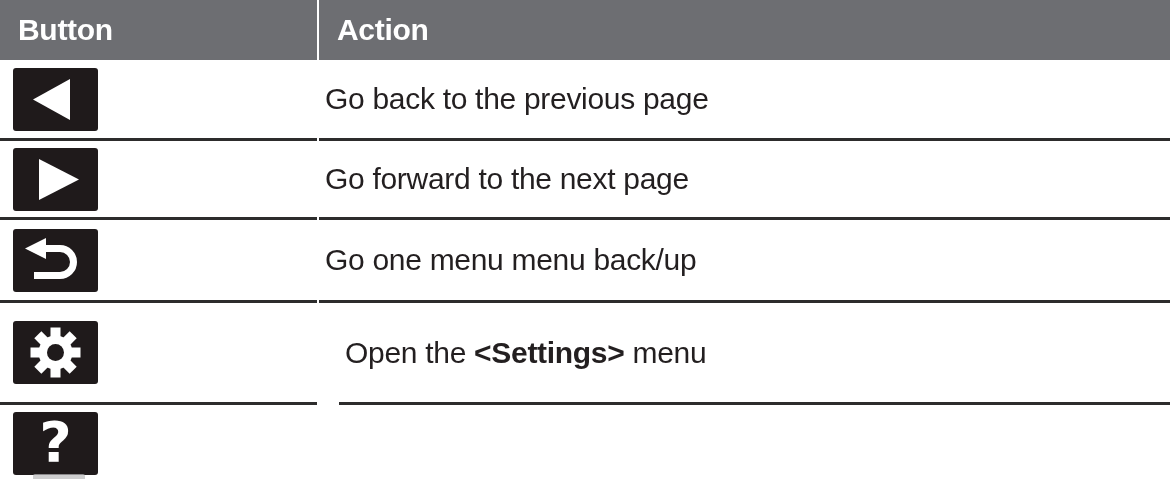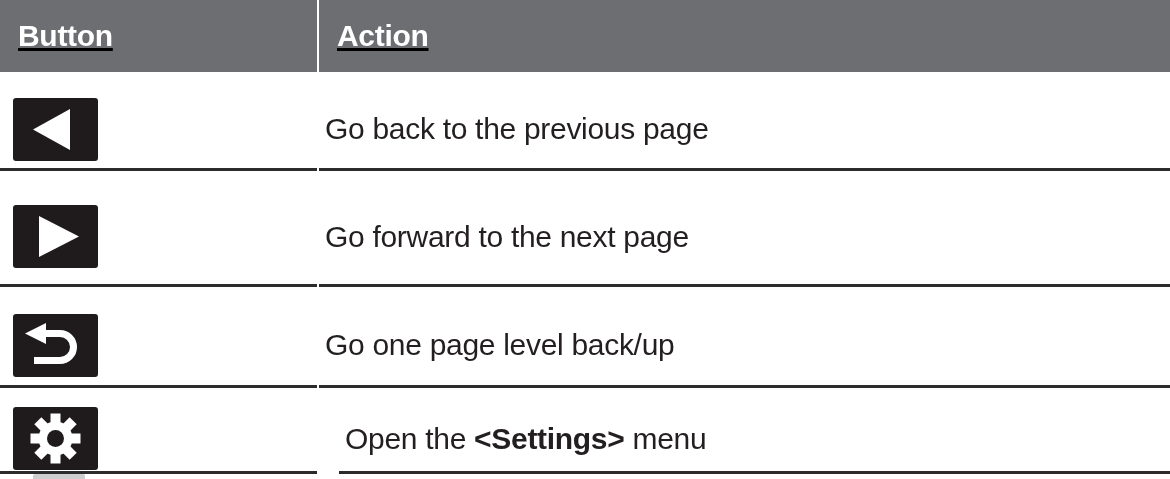--- a/index.html
+++ b/index.html
@@ -1,34 +1,34 @@
 <!DOCTYPE html>
 <html><head>
 <meta charset="utf-8">
 <style>
   html,body{margin:0;padding:0;background:#ffffff;}
   .page{
     width:1170px;height:479px;position:relative;overflow:hidden;
     background:#ffffff;font-family:"Liberation Sans",sans-serif;
   }
   
-  .hrow{display:flex;height:72px;text-decoration:underline;}
+  .hrow{display:flex;height:60px;}
   .hcell{
     background:#6d6e72;color:#ffffff;font-weight:bold;font-size:30px;
     display:flex;align-items:center;box-sizing:border-box;letter-spacing:-0.3px;
   }
   .hcell.btncol{width:317px;padding-left:18px;}
   .colgap{width:2px;background:#ffffff;flex:0 0 2px;}
   .hcell.actcol{flex:1;padding-left:18px;}
   
-  .trow{display:flex;margin-top:18px;}
+  .trow{display:flex;}
   .trow.r1{height:81px;}
-  .trow.r2{height:98px;}
+  .trow.r2{height:79px;}
   .trow.r3{height:83px;}
-  .trow.r4{height:68px;gap:10px;}
+  .trow.r4{height:102px;gap:10px;}
   .trow.r5{height:80px;}
   .cell{
     border-bottom:3px solid #2d2c2c;box-sizing:border-box;
     display:flex;align-items:center;
   }
   .cell.btncol{width:317px;padding-left:13px;}
   .cell.actcol{
     flex:1;padding-left:6px;font-size:30px;color:#231f20;letter-spacing:-0.3px;
   }
   .cell.actcol .b{font-weight:bold;}
@@ -95,21 +95,21 @@
     <div class="cell btncol">
       <div class="iconbox">
         <svg width="85" height="63" viewBox="0 0 85 63">
           <path d="M 21 46.5 H 47 A 13.5 13.5 0 0 0 47 19.5 H 31" stroke="#ffffff" stroke-width="7" fill="none"></path>
           <polygon points="33,9 33,30 12,19.5" fill="#ffffff"></polygon>
         </svg>
       </div>
     </div>
     <div class="colgap"></div>
     <div class="cell actcol">
-      <span><span>Go one page level back/up</span><span class="b"></span><span></span></span>
+      <span><span>Go one menu menu back/up</span><span class="b"></span><span></span></span>
     </div>
   </div>
 
   <div class="trow r4">
     <div class="cell btncol">
       <div class="iconbox">
         <svg width="85" height="63" viewBox="0 0 85 63">
           <g transform="translate(42.5,31.5)">
             <circle r="17" fill="#ffffff"></circle>
             <g fill="#ffffff">

